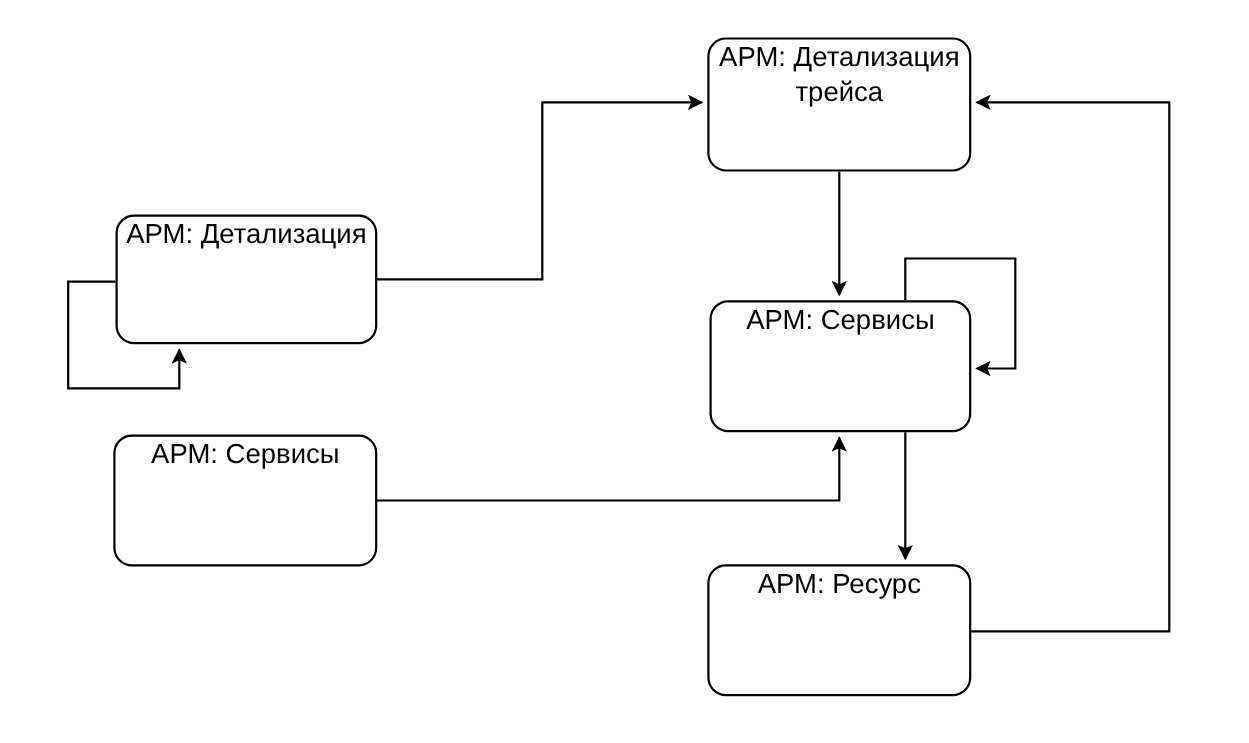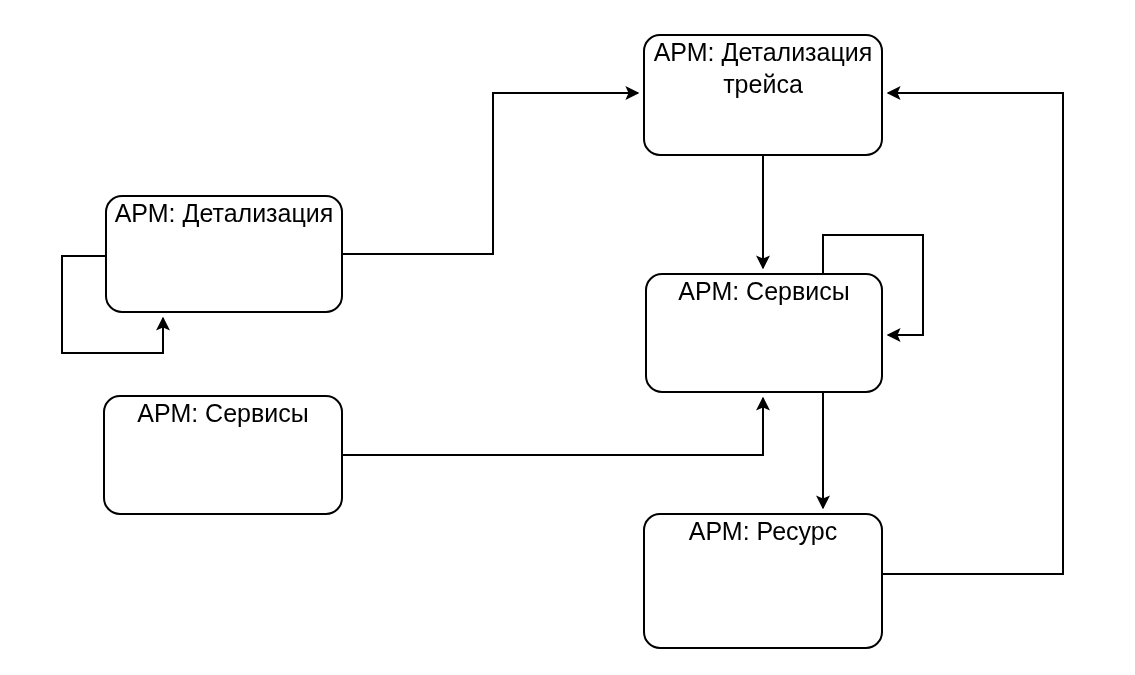--- a/index.html
+++ b/index.html
@@ -39,21 +39,21 @@
     text-align: center;
     color: #000000;
     font-size: 25px;
     line-height: 1.28;
     padding: 0 4px;
   }
   #node-trace-detail { left: 643px; top:  34px; width: 240px; height: 122px; }
   #node-traces       { left: 105px; top: 195px; width: 238px; height: 118px; }
   #node-service      { left: 645px; top: 273px; width: 238px; height: 120px; }
   #node-services     { left: 103px; top: 395px; width: 240px; height: 120px; }
-  #node-resource     { left: 643px; top: 513px; width: 240px; height: 136px; }
+  #node-resource     { left: 643px; top: 513px; width: 240px; height: 120px; }
 </style>
 </head>
 <body>
 
 <div class="canvas">
 
   <svg class="edges-layer" width="1135" height="675" viewBox="0 0 1135 675" xmlns="http://www.w3.org/2000/svg">
     <defs>
       <marker id="arrow" viewBox="0 0 10 10" refX="9" refY="5" markerWidth="7" markerHeight="7" orient="auto">
         <path d="M0 0 L10 5 L0 10 L2.2 5 Z" fill="#000000"></path>

